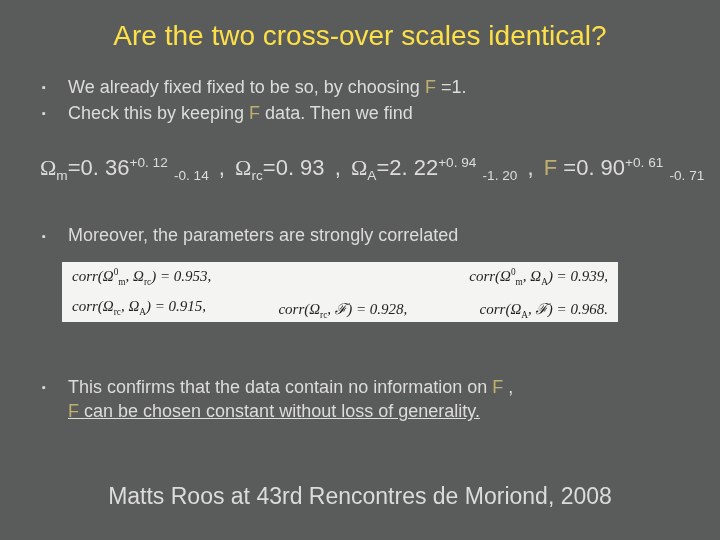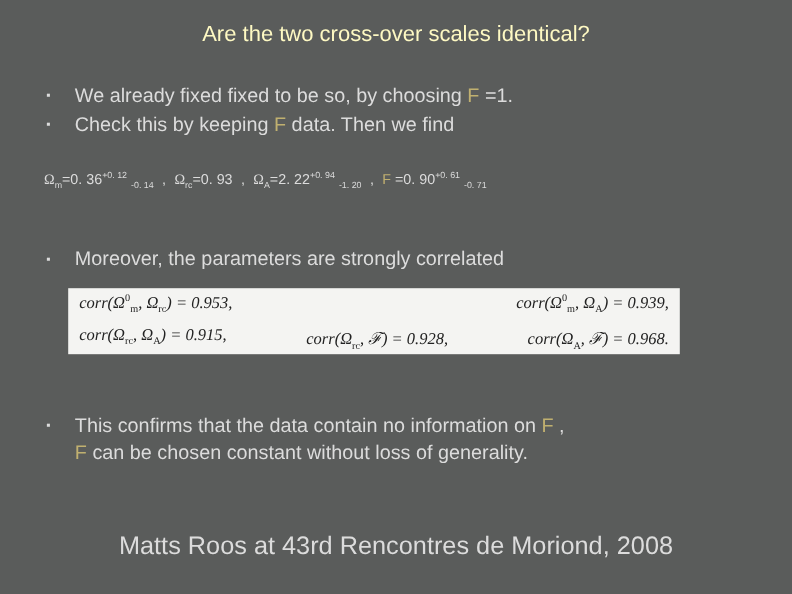--- a/index.html
+++ b/index.html
@@ -17,22 +17,22 @@
     width: 720px;
     height: 540px;
     box-sizing: border-box;
   }
   .title {
     position: absolute;
     top: 20px;
     left: 0;
     right: 0;
     text-align: center;
-    font-size: 20px;
-    color: #fef9c3;
+    font-size: 28px;
+    color: #fde047;
     font-weight: 400;
   }
   .bullets1 {
     position: absolute;
     top: 75px;
     left: 42px;
     right: 30px;
     font-size: 18px;
     line-height: 1.35;
   }
@@ -46,21 +46,21 @@
     flex: 0 0 26px;
     font-size: 11px;
     padding-top: 5px;
   }
   .F { color: #c0b070; }
   .equations {
     position: absolute;
     top: 155px;
     left: 40px;
     right: 15px;
-    font-size: 13px;
+    font-size: 22px;
     white-space: nowrap;
   }
   .equations .sep {
     margin: 0 4px;
   }
   sup, sub {
     font-size: 0.62em;
     line-height: 0;
   }
   .bullets2 {
@@ -81,22 +81,21 @@
     width: 556px;
     height: 60px;
     background: #f4f4f2;
     color: #222;
     font-family: 'Times New Roman', Times, serif;
     font-size: 15px;
     box-sizing: border-box;
     padding: 6px 10px 4px 10px;
     display: flex;
     flex-direction: column;
-    justify-content: flex-end;
-    gap: 12px;
+    justify-content: space-between;
   }
   .corr-img .line {
     display: flex;
     justify-content: space-between;
     font-style: italic;
   }
   .corr-img .line span { font-style: normal; }
   .bullets3 {
     position: absolute;
     top: 375px;
@@ -104,20 +103,21 @@
     right: 30px;
     font-size: 18px;
     line-height: 1.35;
   }
   .bullets3 .row {
     display: flex;
     align-items: flex-start;
   }
   .bullets3 .cont {
     margin-left: 26px;
+    text-decoration: underline;
   }
   .footer {
     position: absolute;
     bottom: 30px;
     left: 0;
     right: 0;
     text-align: center;
     font-size: 23px;
     color: #dcdcdc;
   }

